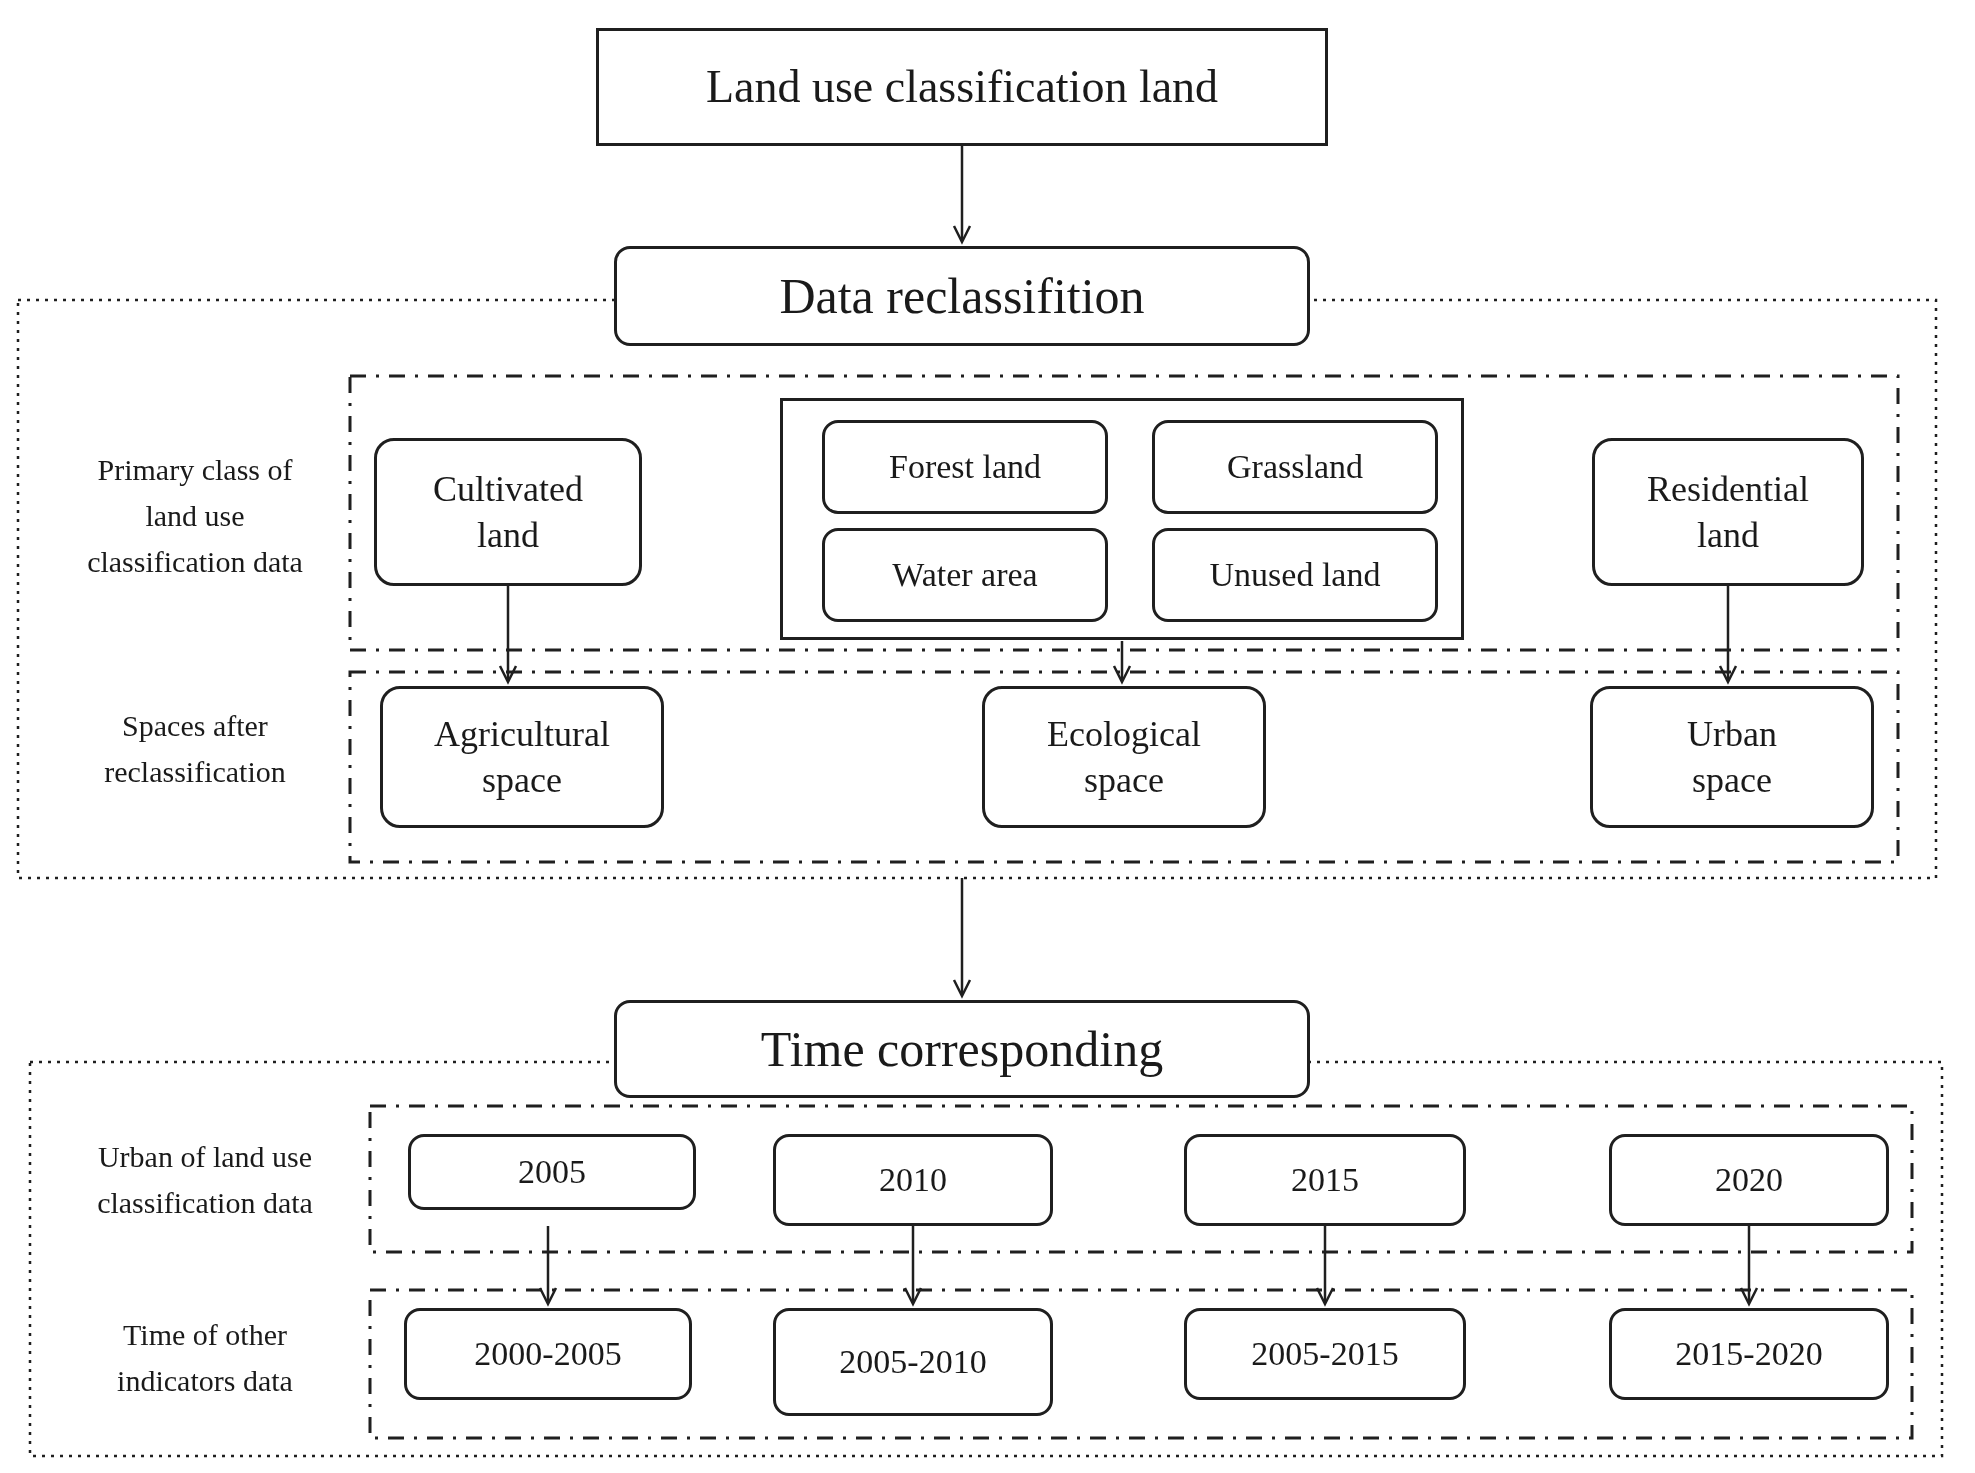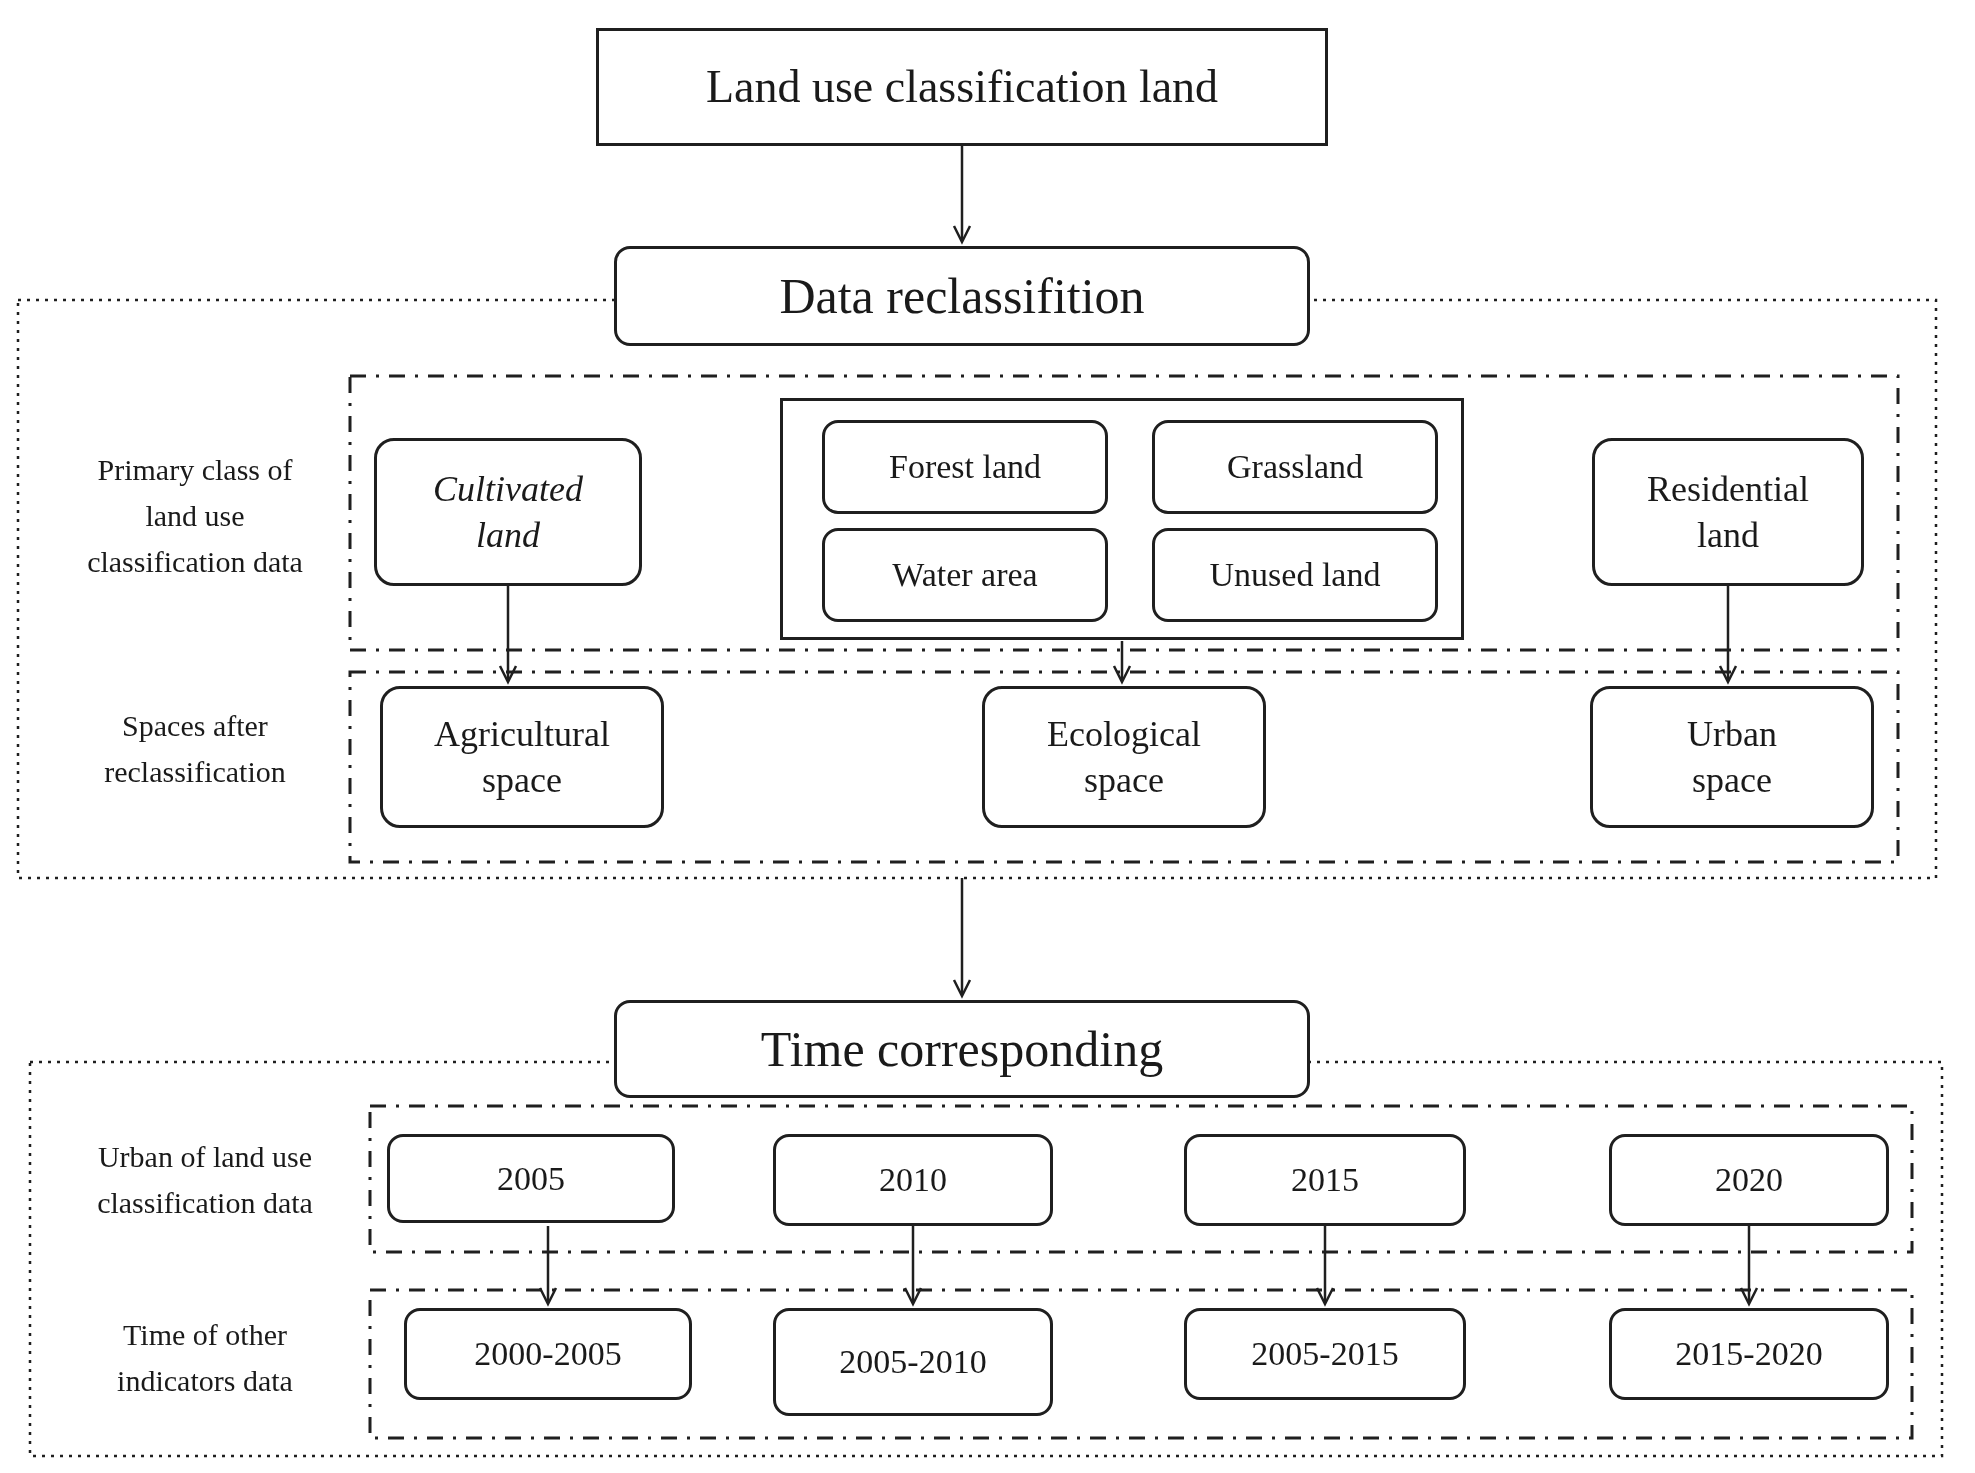--- a/index.html
+++ b/index.html
@@ -102,21 +102,21 @@
   <div class="box sq title-lg" style="left:596px;top:28px;width:732px;height:118px;">Land use classification land</div>
 
   <div class="box r16 title-xl" style="left:614px;top:246px;width:696px;height:100px;">Data reclassifition</div>
 
   <div class="side-label" style="left:40px;top:447px;width:310px;">Primary class of
 land use
 classification data</div>
   <div class="side-label" style="left:40px;top:703px;width:310px;">Spaces after
 reclassification</div>
 
-  <div class="box r20 node" style="left:374px;top:438px;width:268px;height:148px;font-style:italic;">Cultivated
+  <div class="box r20 node" style="left:374px;top:438px;width:268px;height:148px;">Cultivated
 land</div>
 
   <div class="group" style="left:780px;top:398px;width:684px;height:242px;"></div>
   <div class="box r16 leaf" style="left:822px;top:420px;width:286px;height:94px;">Forest land</div>
   <div class="box r16 leaf" style="left:1152px;top:420px;width:286px;height:94px;">Grassland</div>
   <div class="box r16 leaf" style="left:822px;top:528px;width:286px;height:94px;">Water area</div>
   <div class="box r16 leaf" style="left:1152px;top:528px;width:286px;height:94px;">Unused land</div>
 
   <div class="box r20 node" style="left:1592px;top:438px;width:272px;height:148px;">Residential
 land</div>
@@ -128,21 +128,21 @@
   <div class="box r20 node" style="left:1590px;top:686px;width:284px;height:142px;">Urban
 space</div>
 
   <div class="box r16 title-xl" style="left:614px;top:1000px;width:696px;height:98px;">Time corresponding</div>
 
   <div class="side-label" style="left:40px;top:1134px;width:330px;">Urban of land use
 classification data</div>
   <div class="side-label" style="left:40px;top:1312px;width:330px;">Time of other
 indicators data</div>
 
-  <div class="box r16 leaf" style="left:387px;top:1134px;width:288px;height:89px;">2005</div>
+  <div class="box r16 leaf" style="left:408px;top:1134px;width:288px;height:76px;">2005</div>
   <div class="box r16 leaf" style="left:773px;top:1134px;width:280px;height:92px;">2010</div>
   <div class="box r16 leaf" style="left:1184px;top:1134px;width:282px;height:92px;">2015</div>
   <div class="box r16 leaf" style="left:1609px;top:1134px;width:280px;height:92px;">2020</div>
 
   <div class="box r16 leaf" style="left:404px;top:1308px;width:288px;height:92px;">2000-2005</div>
   <div class="box r16 leaf" style="left:773px;top:1308px;width:280px;height:108px;">2005-2010</div>
   <div class="box r16 leaf" style="left:1184px;top:1308px;width:282px;height:92px;">2005-2015</div>
   <div class="box r16 leaf" style="left:1609px;top:1308px;width:280px;height:92px;">2015-2020</div>
 
 </div>

